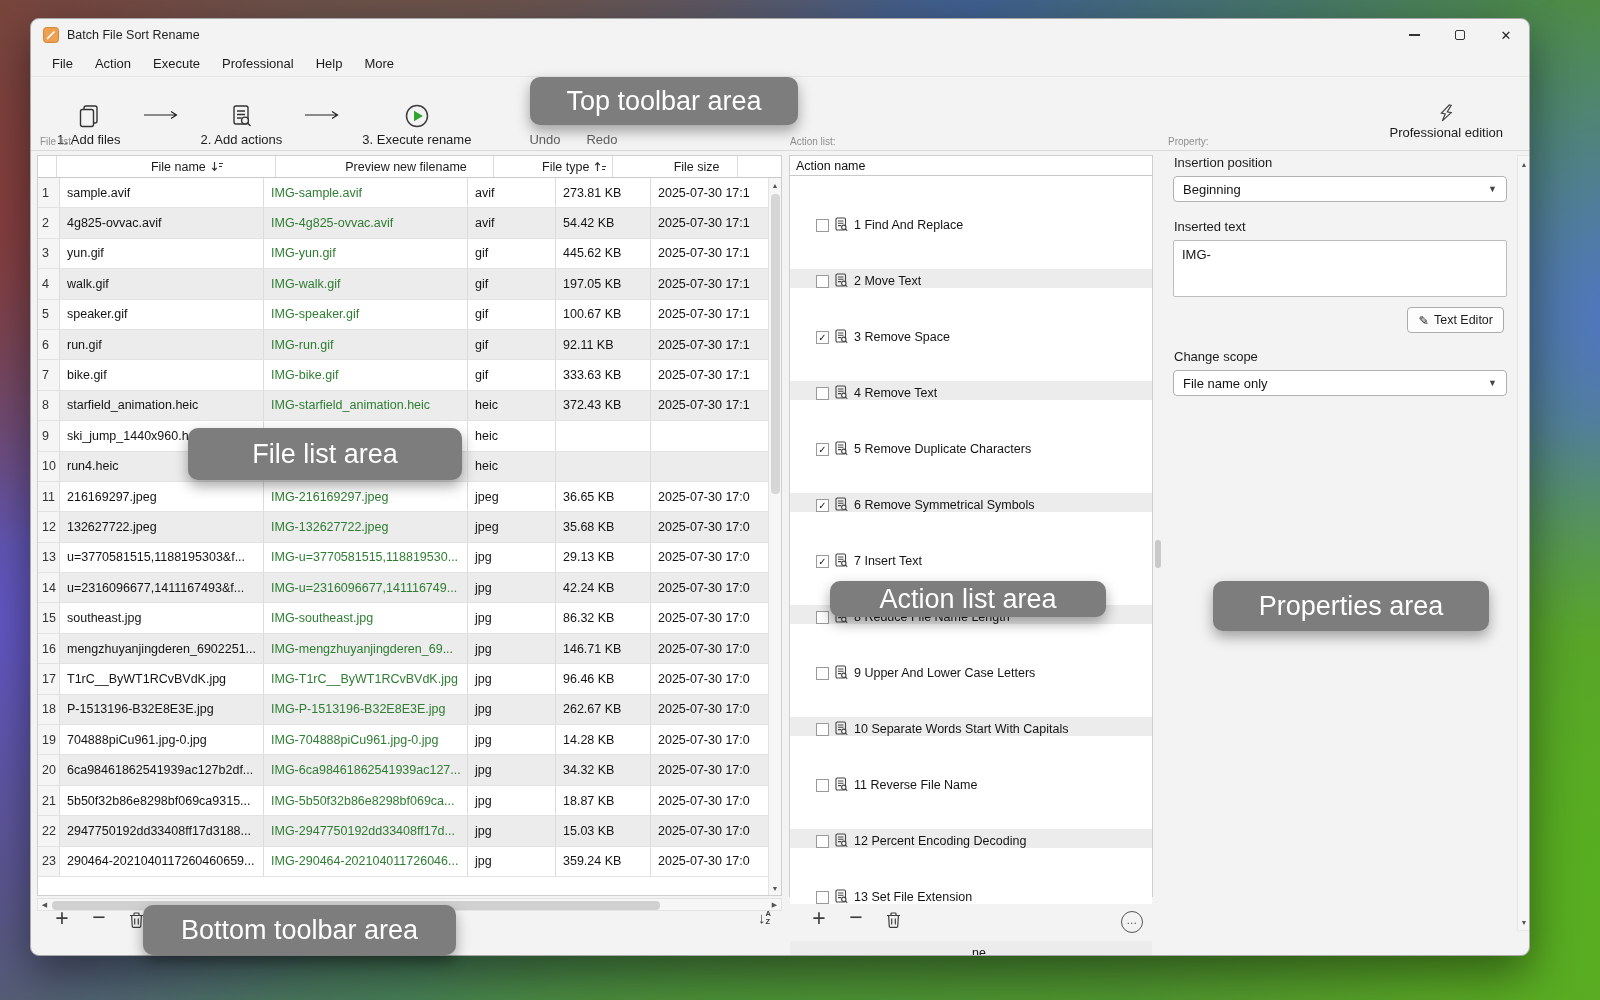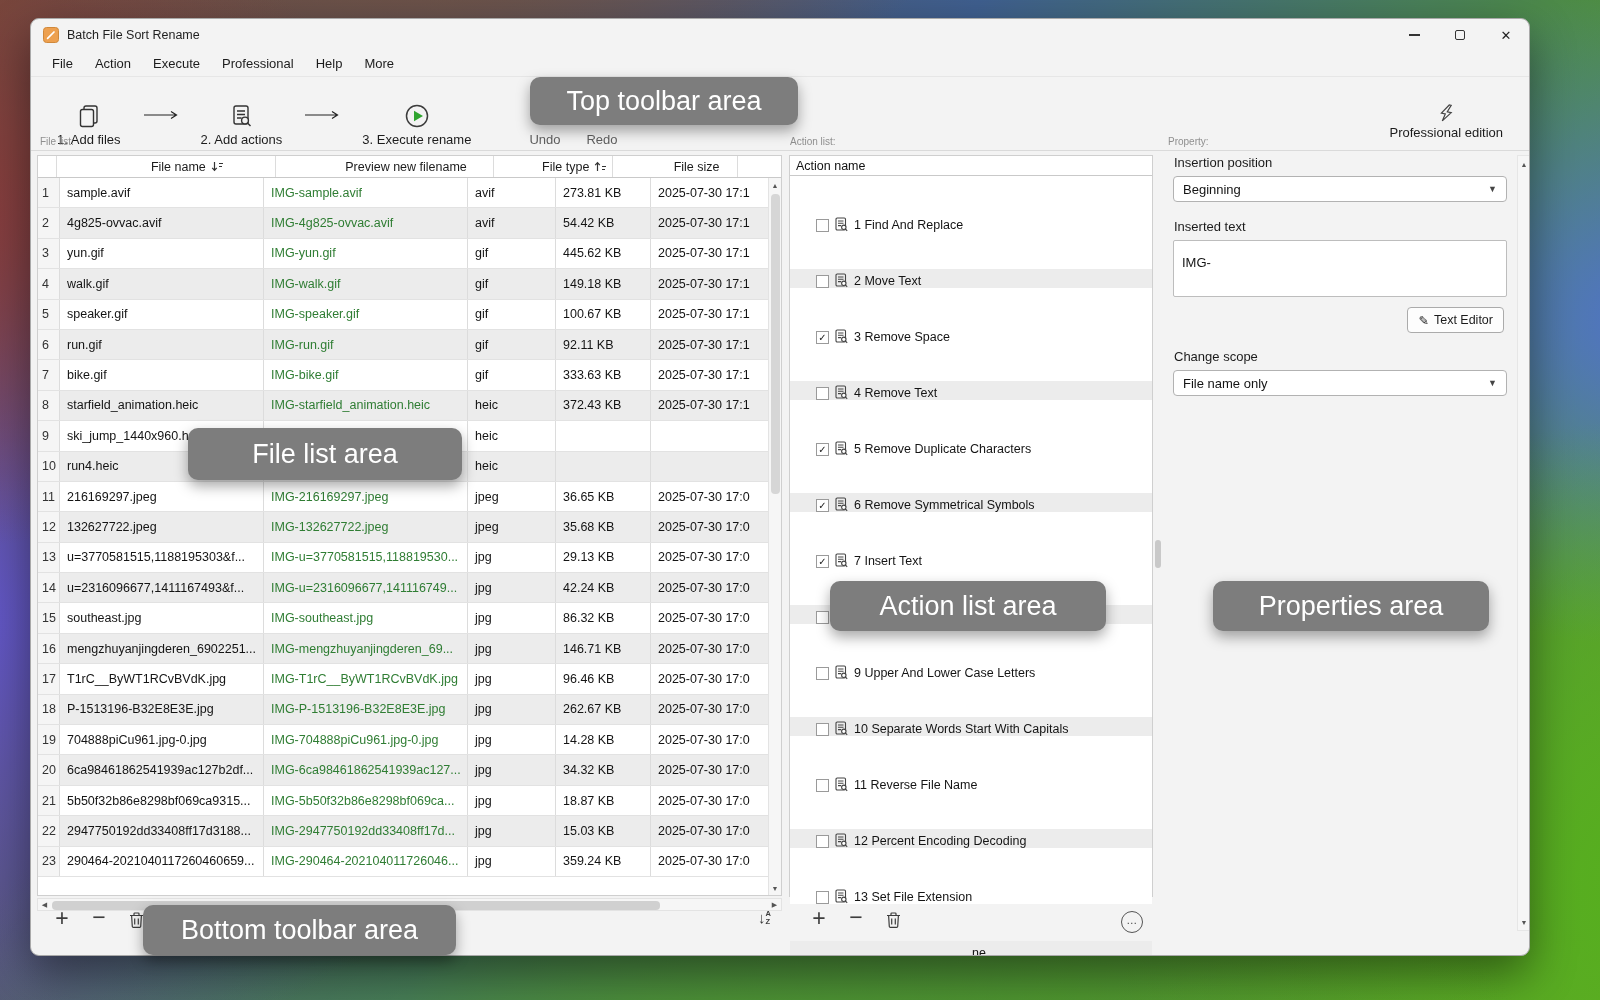--- a/index.html
+++ b/index.html
@@ -84,21 +84,21 @@
   .aicon { flex:0 0 auto; display:flex; }
   .albl { font-size:12.5px; color:#141414; white-space:nowrap; }
   .arow.partial { padding-left:182px; }
   .avscroll { position:absolute; left:1122px; top:136px; width:9px; height:742px; background:#f3f3f3; }
   .avthumb { position:absolute; left:1.5px; top:385px; width:6px; height:28px; background:#c9c9c9; border-radius:3px; }
   
   .prop { position:absolute; left:1142px; top:136px; width:334px; }
   .prop .flabel { font-size:13px; color:#1b1b1b; margin:0 0 6px 1px; }
   .select { height:26px; background:#fff; border:1px solid #b2b2b2; border-radius:4px; display:flex; align-items:center; padding:0 9px; font-size:13px; color:#141414; margin-bottom:17px; }
   .select .caret { margin-left:auto; font-size:9px; color:#444; }
-  .ta { width:334px; height:57px; background:#fff; border:1px solid #bdbdbd; border-radius:2px; font-family:"Liberation Sans",sans-serif; font-size:13px; color:#141414; padding:14px 8px; resize:none; overflow:hidden; }
+  .ta { width:334px; height:57px; background:#fff; border:1px solid #bdbdbd; border-radius:2px; font-family:"Liberation Sans",sans-serif; font-size:13px; color:#141414; padding:6px 8px; resize:none; overflow:hidden; }
   .te-row { display:flex; justify-content:flex-end; margin:6px 3px 16px 0; }
   .te-btn { height:26px; border:1px solid #ababab; border-radius:4px; background:#fdfdfd; display:flex; align-items:center; gap:5px; padding:0 10px; font-size:12.5px; color:#1b1b1b; }
   .pvscroll { position:absolute; left:1486px; top:136px; width:13px; height:776px; background:#f6f6f6; border:1px solid #e6e6e6; }
   
   .badge { position:absolute; background:#7d7d7d; color:#fff; border-radius:10px; display:flex; align-items:center; justify-content:center; font-size:27px; box-shadow:0 6px 14px rgba(0,0,0,.35); z-index:50; white-space:nowrap; }
   .badge-main { position:absolute; background:#f4efa0; border:2px solid #cdc77e; border-radius:6px; color:#57574d; display:flex; align-items:center; justify-content:center; font-size:43px; box-shadow:0 8px 18px rgba(0,0,0,.3); z-index:50; }
   svg { display:block; }
 </style>
 </head>
 <body>
@@ -259,21 +259,21 @@
             <span class="fc c-prev">IMG-yun.gif</span>
             <span class="fc c-type">gif</span>
             <span class="fc c-size">445.62 KB</span>
             <span class="fc c-created">2025-07-30 17:1</span>
           </div>
           <div class="frow alt">
             <span class="fc c-num">4</span>
             <span class="fc c-name">walk.gif</span>
             <span class="fc c-prev">IMG-walk.gif</span>
             <span class="fc c-type">gif</span>
-            <span class="fc c-size">149.18 KB</span>
+            <span class="fc c-size">197.05 KB</span>
             <span class="fc c-created">2025-07-30 17:1</span>
           </div>
           <div class="frow">
             <span class="fc c-num">5</span>
             <span class="fc c-name">speaker.gif</span>
             <span class="fc c-prev">IMG-speaker.gif</span>
             <span class="fc c-type">gif</span>
             <span class="fc c-size">100.67 KB</span>
             <span class="fc c-created">2025-07-30 17:1</span>
           </div>
@@ -654,16 +654,16 @@
     </div>
     <div class="pvscroll">
       <span class="sb-btn" style="top:1px;">▲</span>
       <span class="sb-btn" style="bottom:1px;">▼</span>
     </div>
 
   </div>
 
   <div class="badge" style="left:530px; top:77px; width:268px; height:48px;">Top toolbar area</div>
   <div class="badge" style="left:188px; top:428px; width:274px; height:52px;">File list area</div>
-  <div class="badge" style="left:830px; top:581px; width:276px; height:50px;">Action list area</div>
+  <div class="badge" style="left:830px; top:581px; width:276px; height:36px;">Action list area</div>
   <div class="badge" style="left:143px; top:905px; width:313px; height:50px;">Bottom toolbar area</div>
   <div class="badge" style="left:1213px; top:581px; width:276px; height:50px;">Properties area</div>
 </div>
 
 </body></html>

